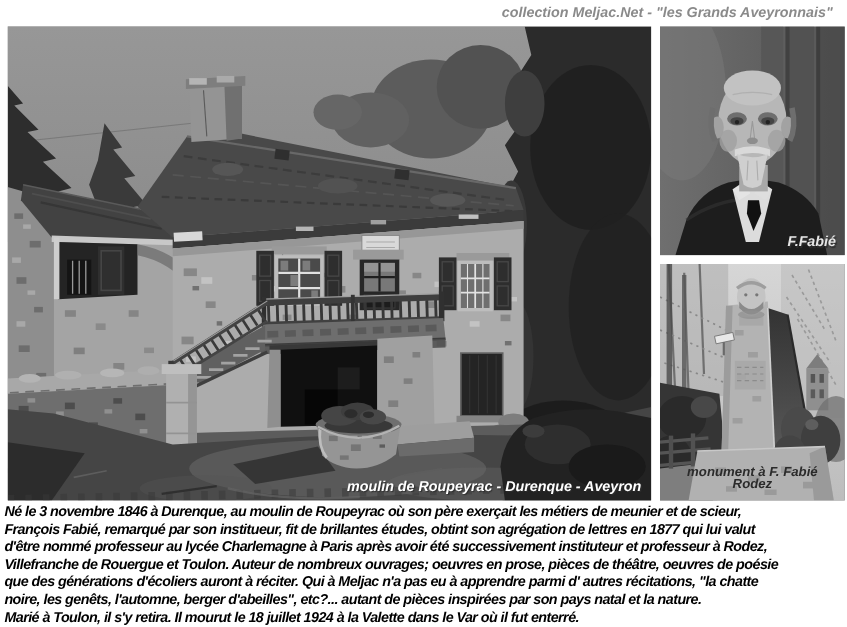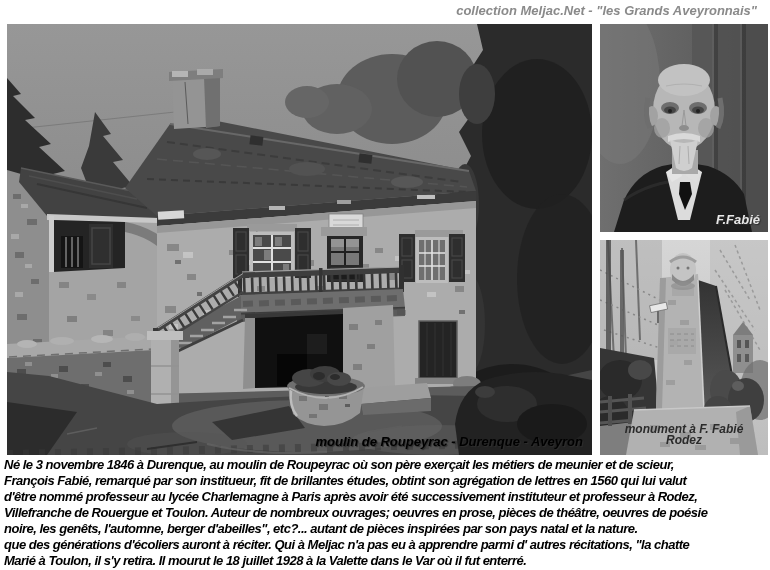--- a/index.html
+++ b/index.html
@@ -12,21 +12,21 @@
     font-size:13px;font-weight:bold;font-style:italic;
     color:#8a8a8a;letter-spacing:0;white-space:nowrap;
   }
   .photo{position:absolute;overflow:hidden;background:#888;}
   #photo-mill{left:7px;top:24px;width:585px;height:431px;}
   #photo-portrait{left:600px;top:24px;width:168px;height:208px;}
   #photo-monument{left:600px;top:240px;width:168px;height:215px;}
   .photo svg{display:block;position:absolute;left:0;top:0;}
   .caption-light{
     position:absolute;right:9px;bottom:6px;
-    font-size:13px;font-weight:bold;font-style:italic;color:#000000;
+    font-size:13px;font-weight:bold;font-style:italic;color:#ffffff;
     text-shadow:1px 1px 1px #2e2e2e;white-space:nowrap;
   }
   .caption-monument{
     position:absolute;left:0;top:184px;width:100%;text-align:center;
     font-size:12px;font-weight:600;font-style:italic;color:#2b2b2b;
     line-height:11px;
   }
   .bio{
     position:absolute;left:4px;top:457px;width:766px;
     color:#000;font-weight:bold;font-style:italic;
@@ -498,19 +498,19 @@
     </g>
   </svg>
   <div class="caption-monument">
     <div>monument à F. Fabié</div>
     <div>Rodez</div>
   </div>
 </div>
 
 <div class="bio">
   <div>Né le 3 novembre 1846 à Durenque, au moulin de Roupeyrac où son père exerçait les métiers de meunier et de scieur,</div>
-  <div>François Fabié, remarqué par son institueur, fit de brillantes études, obtint son agrégation de lettres en 1560 qui lui valut</div>
+  <div>François Fabié, remarqué par son institueur, fit de brillantes études, obtint son agrégation de lettres en 1877 qui lui valut</div>
   <div>d'être nommé professeur au lycée Charlemagne à Paris après avoir été successivement instituteur et professeur à Rodez,</div>
   <div>Villefranche de Rouergue et Toulon. Auteur de nombreux ouvrages; oeuvres en prose, pièces de théâtre, oeuvres de poésie</div>
+  <div>que des générations d'écoliers auront à réciter. Qui à Meljac n'a pas eu à apprendre parmi d' autres récitations, "la chatte</div>
   <div>noire, les genêts, l'automne, berger d'abeilles", etc?... autant de pièces inspirées par son pays natal et la nature.</div>
-  <div>que des générations d'écoliers auront à réciter. Qui à Meljac n'a pas eu à apprendre parmi d' autres récitations, "la chatte</div>
-  <div>Marié à Toulon, il s'y retira. Il mourut le 18 juillet 1928 à la Valette dans le Var où il fut enterré.</div>
+  <div>Marié à Toulon, il s'y retira. Il mourut le 18 juillet 1924 à la Valette dans le Var où il fut enterré.</div>
 </div>
 
 </body></html>

